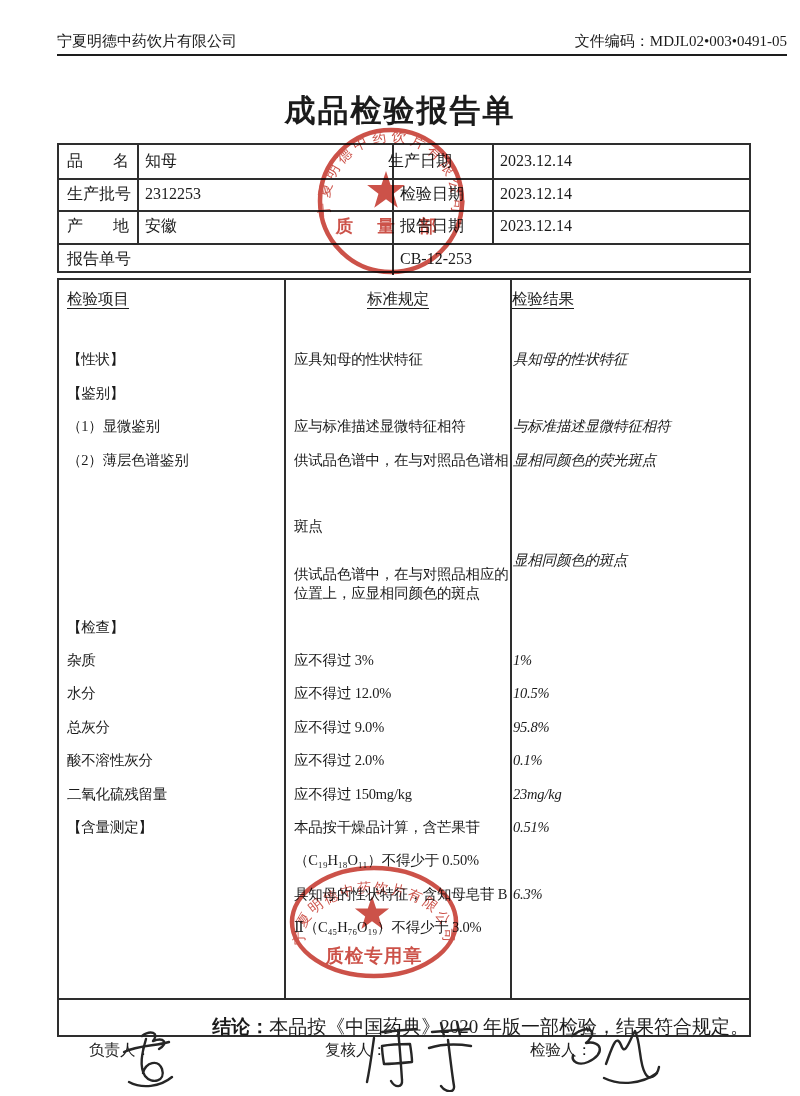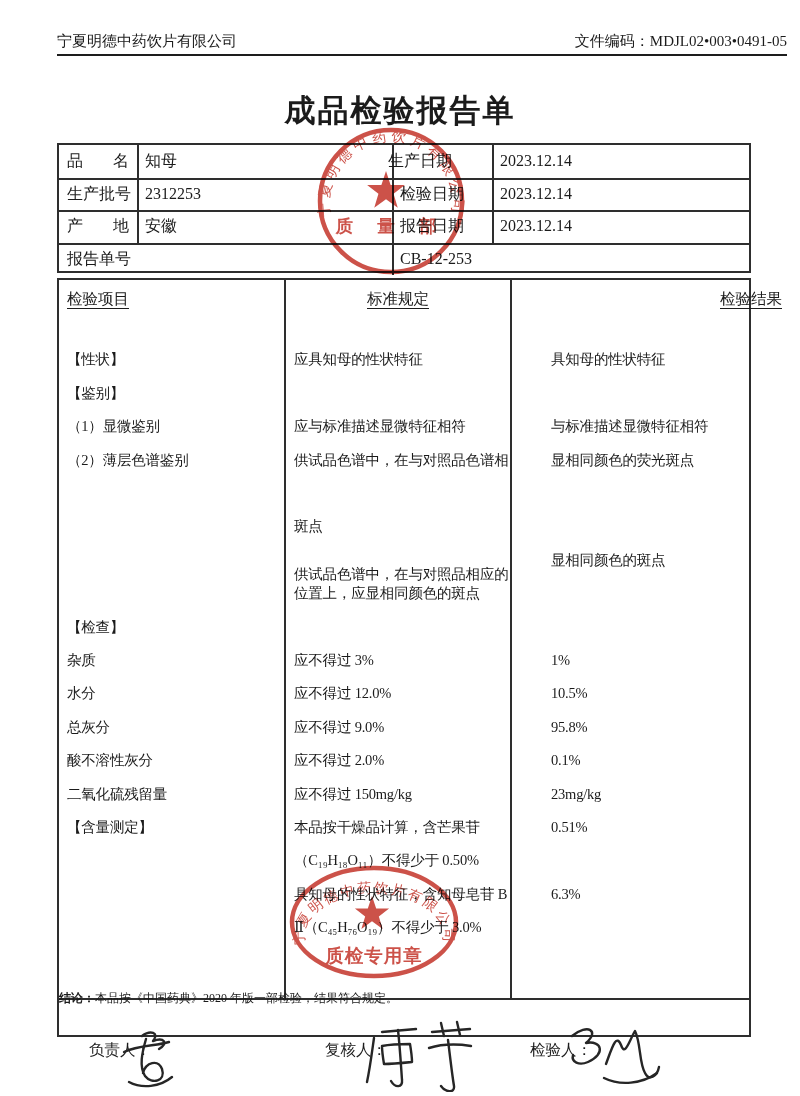--- a/index.html
+++ b/index.html
@@ -22,23 +22,23 @@
   .cell{position:absolute;white-space:nowrap;}
   .lbl-wide{letter-spacing:7px;}
   
   .main-table{left:57px;top:278px;width:694px;height:759px;border:2px solid #2e2e2e;box-sizing:border-box;font-size:14.5px;}
   .main-table .vline{position:absolute;top:0;width:2px;height:718px;background:#2e2e2e;}
   .col-h{position:absolute;top:6px;height:26px;line-height:26px;font-size:15.5px;}
   .col-h span{text-decoration:underline;text-underline-offset:4px;}
   .bl{position:absolute;height:33.4px;line-height:33.4px;white-space:nowrap;letter-spacing:-0.2px;}
   .c1{left:8px;}
   .c2{left:235px;}
-  .c3{left:492px;}
+  .c3{left:454px;font-style:italic;}
   .concl-border{position:absolute;left:0;top:718px;width:100%;height:2px;background:#2e2e2e;}
-  .concl{position:absolute;left:0;top:700px;width:100%;height:37px;line-height:37px;text-align:left;font-size:12px;}
+  .concl{position:absolute;left:0;top:728px;width:100%;height:37px;line-height:37px;text-align:right;font-size:19px;}
   .concl b{font-weight:bold;}
   
   .sig-label{font-size:15.5px;top:1040px;margin-left:32px;}
   .sig-svg path{fill:none;stroke:#262626;stroke-width:2.4;stroke-linecap:round;stroke-linejoin:round;}
   
   .stamp{mix-blend-mode:multiply;opacity:0.88;}
   .stamp text{fill:#c53a30;font-family:"Liberation Serif","DejaVu Serif","DejaVu Sans",serif;}
   .stamp .ring{fill:none;stroke:#c53a30;}
   .stamp .star{fill:#c53a30;}
 </style>
@@ -84,21 +84,21 @@
       <span class="cell" style="left:341px">CB-12-253</span>
     </div>
   </div>
 
   <div class="abs main-table">
     <div class="vline" style="left:225px"></div>
     <div class="vline" style="left:451px"></div>
 
     <div class="col-h" style="left:8px"><span>检验项目</span></div>
     <div class="col-h" style="left:227px;width:224px;text-align:center"><span>标准规定</span></div>
-    <div class="col-h" style="left:438px;width:285px;text-align:right"><span>检验结果</span></div>
+    <div class="col-h" style="left:453px;width:285px;text-align:left"><span>检验结果</span></div>
 
     <div class="bl c1" style="top:63.4px">【性状】</div>
     <div class="bl c2" style="top:63.4px">应具知母的性状特征</div>
     <div class="bl c3" style="top:63.4px">具知母的性状特征</div>
 
     <div class="bl c1" style="top:96.8px">【鉴别】</div>
 
     <div class="bl c1" style="top:130.2px">（1）显微鉴别</div>
     <div class="bl c2" style="top:130.2px">应与标准描述显微特征相符</div>
     <div class="bl c3" style="top:130.2px">与标准描述显微特征相符</div>

